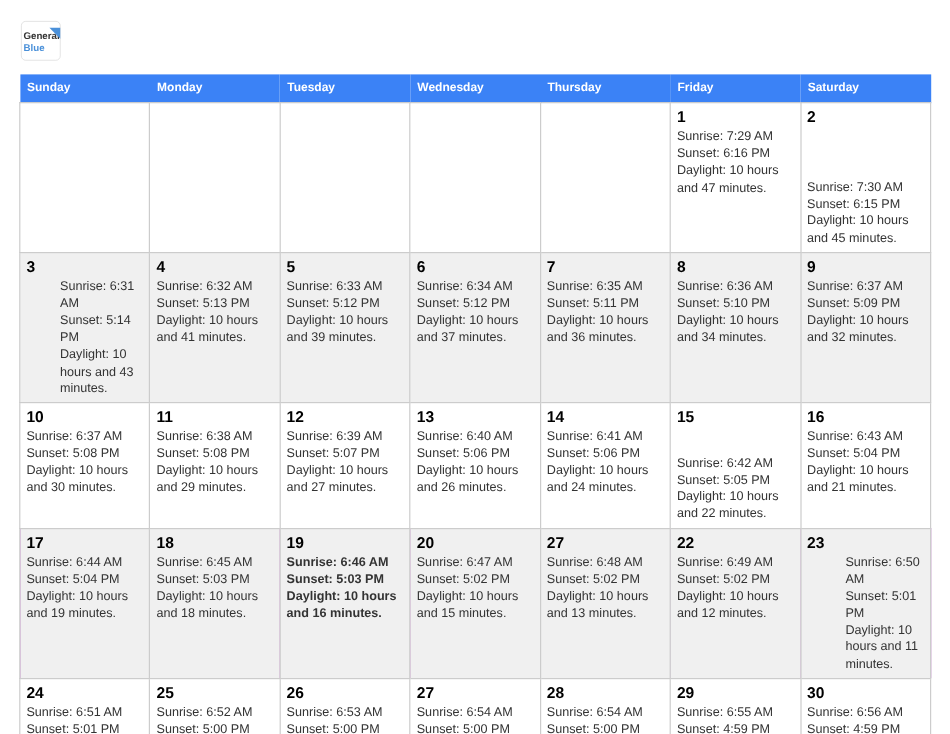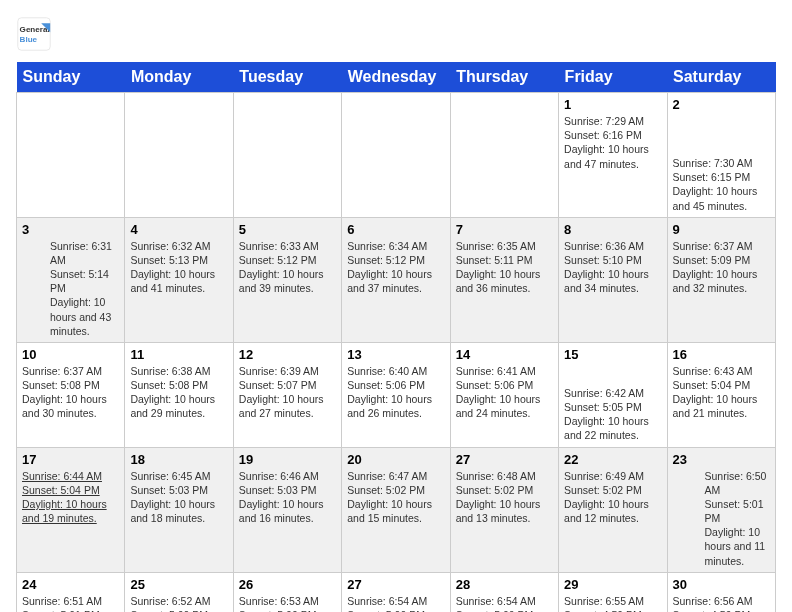--- a/index.html
+++ b/index.html
@@ -36,26 +36,26 @@
     .location {
       font-size: 14px;
       color: #555;
     }
     .calendar {
       width: 100%;
       border-collapse: collapse;
       font-size: 11px;
     }
     .calendar th {
-      background: #1d4ed8;
+      background: #3b82f6;
       color: #fff;
       padding: 6px 6px;
       text-align: left;
       font-weight: bold;
-      font-size: 16px;
+      font-size: 10px;
     }
     .calendar td {
       border: 1px solid #ccc;
       vertical-align: top;
       padding: 4px 5px;
       height: 90px;
       width: calc(100% / 7);
       background: #fff;
     }
     .calendar tr:nth-child(even) td {
@@ -214,33 +214,33 @@
         <td>
           <span class="day-number">16</span>
           <div class="day-info" style="white-space: pre-line;">Sunrise: 6:43 AM
 Sunset: 5:04 PM
 Daylight: 10 hours and 21 minutes.</div>
         </td>
       </tr>
       <tr style="background: #a21caf;">
         <td style="background: rgb(240, 240, 240);">
           <span class="day-number">17</span>
-          <div class="day-info" style="white-space: pre-line; text-decoration: underline;">Sunrise: 6:44 AM
+          <div class="day-info" style="white-space: pre-line;">Sunrise: 6:44 AM
 Sunset: 5:04 PM
 Daylight: 10 hours and 19 minutes.</div>
         </td>
         <td style="background: rgb(240, 240, 240);">
           <span class="day-number">18</span>
           <div class="day-info" style="white-space: pre-line;">Sunrise: 6:45 AM
 Sunset: 5:03 PM
 Daylight: 10 hours and 18 minutes.</div>
         </td>
         <td style="background: rgb(240, 240, 240);">
           <span class="day-number">19</span>
-          <div class="day-info" style="white-space: pre-line;">Sunrise: 6:46 AM
+          <div class="day-info" style="white-space: pre-line; font-weight: bold;">Sunrise: 6:46 AM
 Sunset: 5:03 PM
 Daylight: 10 hours and 16 minutes.</div>
         </td>
         <td style="background: rgb(240, 240, 240);">
           <span class="day-number">20</span>
           <div class="day-info" style="white-space: pre-line;">Sunrise: 6:47 AM
 Sunset: 5:02 PM
 Daylight: 10 hours and 15 minutes.</div>
         </td>
         <td style="background: rgb(240, 240, 240);">

